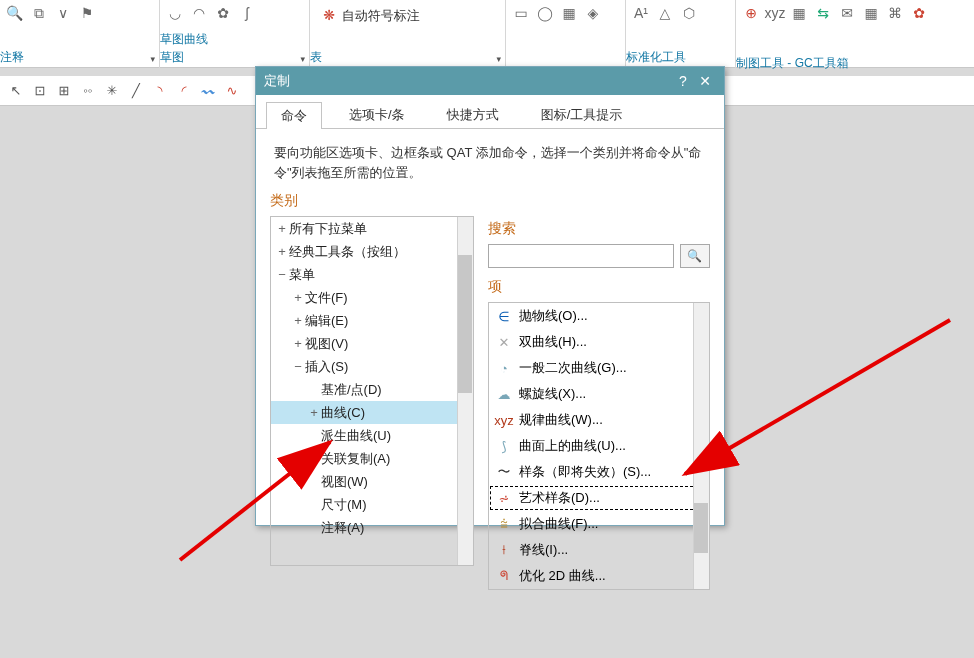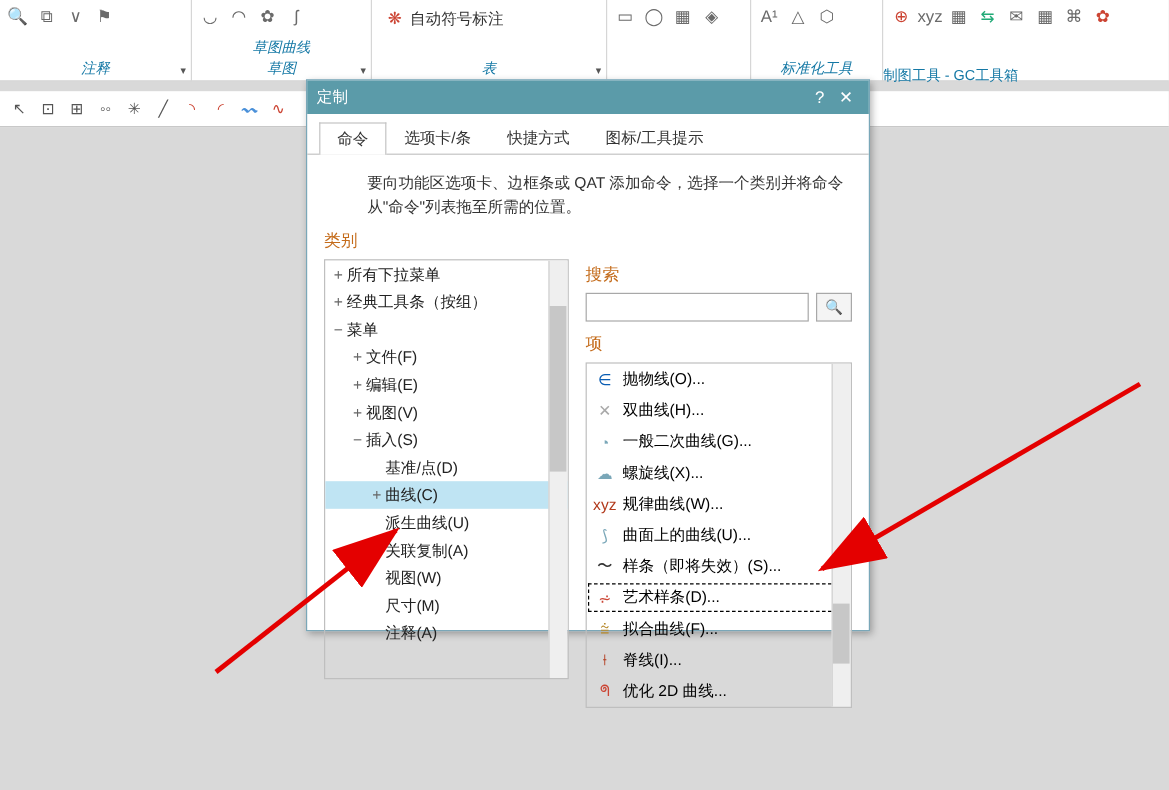--- a/index.html
+++ b/index.html
@@ -1,21 +1,21 @@
 <!DOCTYPE html>
 <html><head>
 <meta charset="utf-8">
 <style>
 * { box-sizing: border-box; margin: 0; padding: 0; font-family: "Microsoft YaHei", Arial, sans-serif; }
 html, body { width: 974px; height: 658px; overflow: hidden; background: #d9d9d9; }
 
 
 #ribbon { position: absolute; left: 0; top: 0; width: 974px; height: 68px; background: #fff; border-bottom: 1px solid #c8c8c8; }
 .ribbon-group { position: absolute; top: 0; height: 68px; border-right: 1px solid #d6d6d6; }
-.ribbon-label { position: absolute; bottom: 2px; width: 100%; text-align: center; font-size: 12px; color: #1478a5; font-style: italic; }
+.ribbon-label { position: absolute; bottom: 2px; width: 100%; font-size: 12px; color: #1478a5; }
 .ribbon-icons { position: absolute; top: 4px; left: 6px; display: flex; gap: 6px; }
 .ico { width: 18px; height: 18px; display: inline-flex; align-items: center; justify-content: center; font-size: 14px; color: #6a6a6a; }
 .ribbon-drop { position:absolute; bottom:4px; right:4px; font-size:9px; color:#555; }
 
 #rg1 { left:0; width:160px; }
 #rg2 { left:160px; width:150px; }
 #rg3 { left:310px; width:196px; }
 #rg4 { left:506px; width:120px; }
 #rg5 { left:626px; width:110px; }
 #rg6 { left:736px; width:238px; }
@@ -25,25 +25,25 @@
 
 #toolbar2 { position:absolute; left:0; top:76px; width:974px; height:30px; background:#fff; border-bottom:1px solid #c8c8c8; display:flex; align-items:center; gap:4px; padding:0 6px; }
 .tb2-ico { width:20px; height:20px; display:inline-flex; align-items:center; justify-content:center; font-size:13px; color:#555; }
 
 
 #dialog { position:absolute; left:255px; top:66px; width:470px; height:460px; background:#fff; border:1px solid #7aa7b8; box-shadow:2px 2px 6px rgba(0,0,0,.3); }
 #dlg-title { height:28px; background:#5b9ba9; color:#fff; display:flex; align-items:center; padding:0 8px; font-size:13px; }
 #dlg-title-spacer { flex:1; }
 .dlg-title-btn { width:22px; text-align:center; font-size:14px; cursor:pointer; }
 
-#tabs { display:flex; border-bottom:1px solid #c4c4c4; height:34px; padding-left:10px; padding-top:6px; gap:0; }
+#tabs { display:flex; border-bottom:1px solid #c4c4c4; height:34px; padding-left:10px; padding-top:6px; gap:12px; }
 .tab { padding:4px 14px; font-size:13px; color:#333; border:1px solid transparent; border-bottom:none; cursor:pointer; }
 .tab.active { border-color:#c4c4c4; background:#fff; position:relative; top:1px; }
 
-#instructions { padding:14px 18px 10px 18px; font-size:13px; color:#333; line-height:1.5;margin-left:32px; }
+#instructions { padding:14px 18px 10px 18px; font-size:13px; color:#333; line-height:1.5; }
 
 #body-cols { display:flex; padding:0 14px; gap:14px; }
 #col-left { width:220px; }
 #col-right { flex:1;margin-top:28px; }
 
 .section-title { color:#c46b1a; font-size:14px; margin-bottom:6px; }
 
 #tree-box { border:1px solid #bfbfbf; height:350px; overflow:hidden; position:relative; }
 #tree-inner { position:absolute; inset:0; overflow:hidden; }
 .tree-row { display:flex; align-items:center; font-size:13px; color:#222; height:23px; padding-left:4px; white-space:nowrap; cursor:pointer; }

